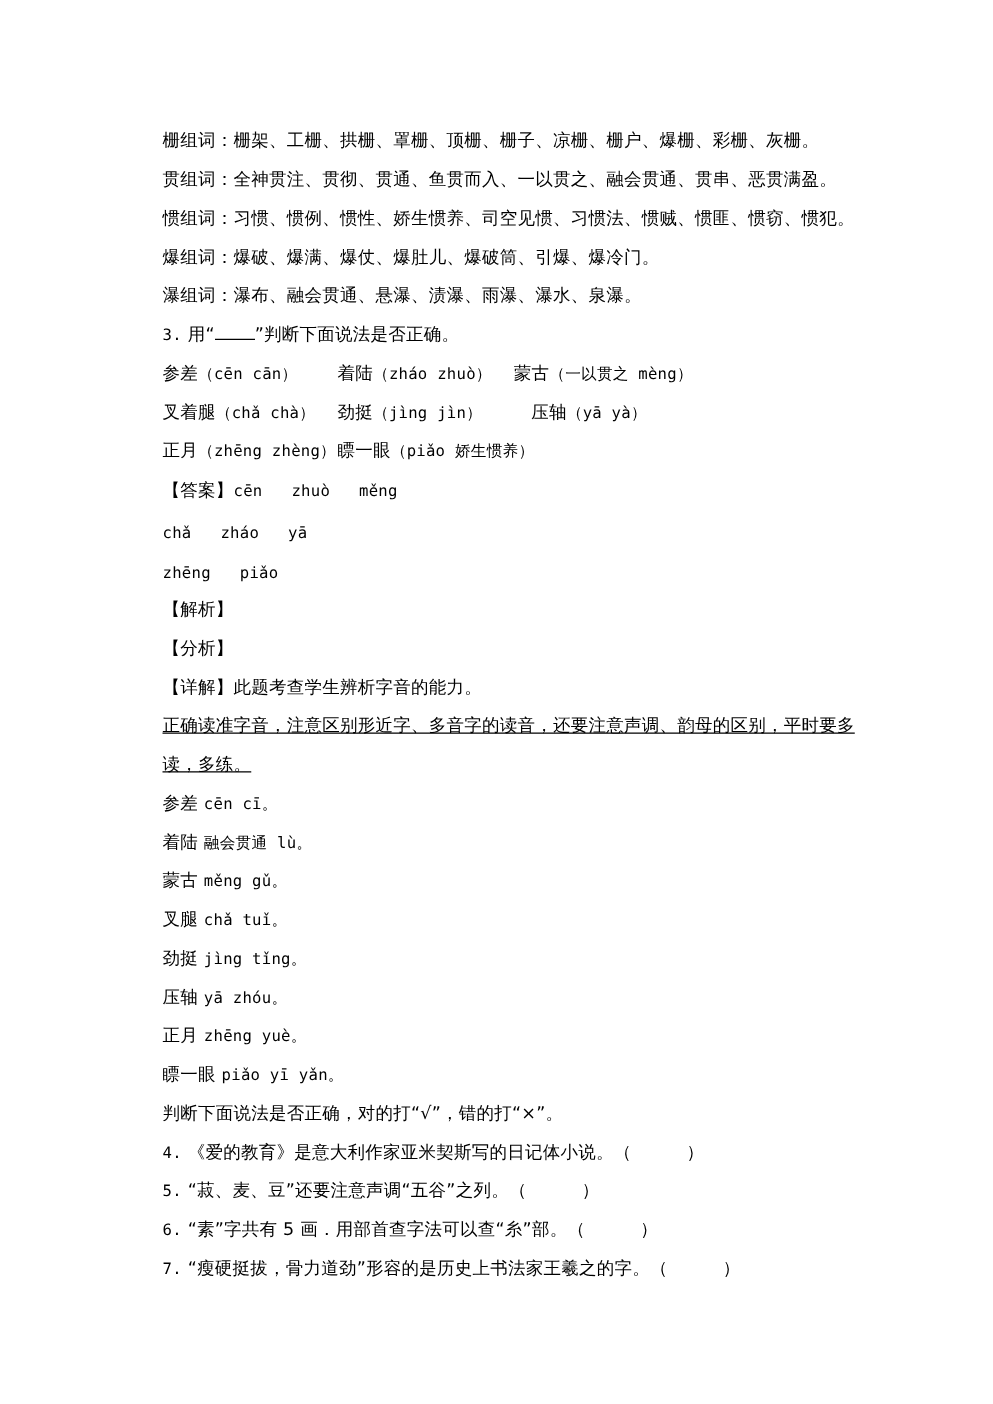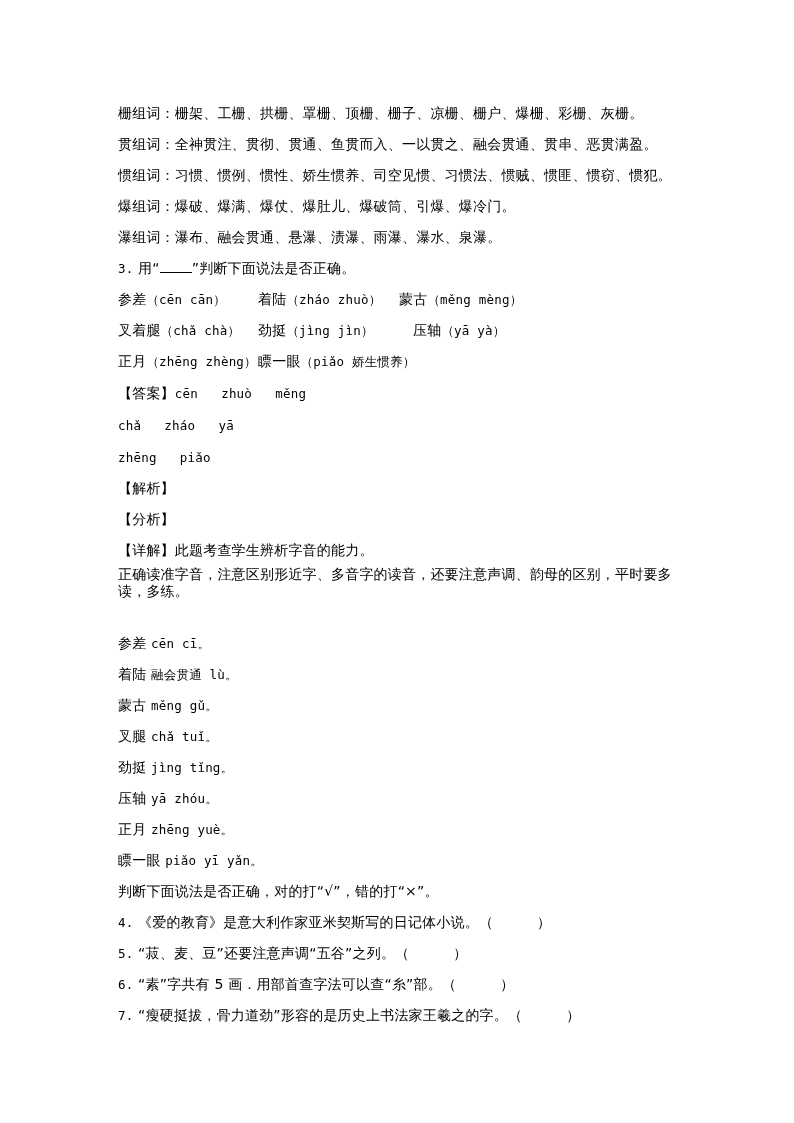--- a/index.html
+++ b/index.html
@@ -16,41 +16,42 @@
       color: #000000;
     }
     .page {
       position: absolute;
       left: 118px;
       top: 100px;
       width: 560px;
     }
     .line {
       position: absolute;
-      left: 0;
+      left: 12px;
       font-size: 14px;
       line-height: 20px;
       white-space: nowrap;
       letter-spacing: 0.2px;
     }
     .py {
       font-family: "DejaVu Sans Mono", "Liberation Mono", monospace;
       font-size: 12.5px;
     }
     .u {
       display: inline-block;
       width: 32px;
       border-bottom: 1px solid #000;
       height: 13px;
       vertical-align: baseline;
     }
     .wrap {
       white-space: normal;
       width: 560px;
-      line-height: 17px;
+      line-height: 31px;
+      text-decoration: underline;
     }
     .blank {
       display: inline-block;
       width: 44px;
     }
   </style>
 </head>
 <body>
 
 <div class="page">
@@ -72,21 +73,21 @@
   </div>
 
   <div class="line" style="top:158px">
     <span class="py">3.</span>
     <span>用“</span><span class="u"></span><span>”判断下面说法是否正确。</span>
   </div>
 
   <div class="line" style="top:189px">
     <span style="position:absolute;left:0"><span>参差</span><span class="py">（cēn cān）</span></span>
     <span style="position:absolute;left:140px"><span>着陆</span><span class="py">（zháo zhuò）</span></span>
-    <span style="position:absolute;left:281px"><span>蒙古</span><span class="py">（měng mèng）</span></span>
+    <span style="position:absolute;left:281px"><span>蒙古</span><span class="py">（一以贯之 mèng）</span></span>
   </div>
   <div class="line" style="top:220px">
     <span style="position:absolute;left:0"><span>叉着腿</span><span class="py">（chǎ chà）</span></span>
     <span style="position:absolute;left:140px"><span>劲挺</span><span class="py">（jìng jìn）</span></span>
     <span style="position:absolute;left:295px"><span>压轴</span><span class="py">（yā yà）</span></span>
   </div>
   <div class="line" style="top:251px">
     <span style="position:absolute;left:0"><span>正月</span><span class="py">（zhēng zhèng）</span></span>
     <span style="position:absolute;left:140px"><span>瞟一眼</span><span class="py">（piǎo 娇生惯养）</span></span>
   </div>

